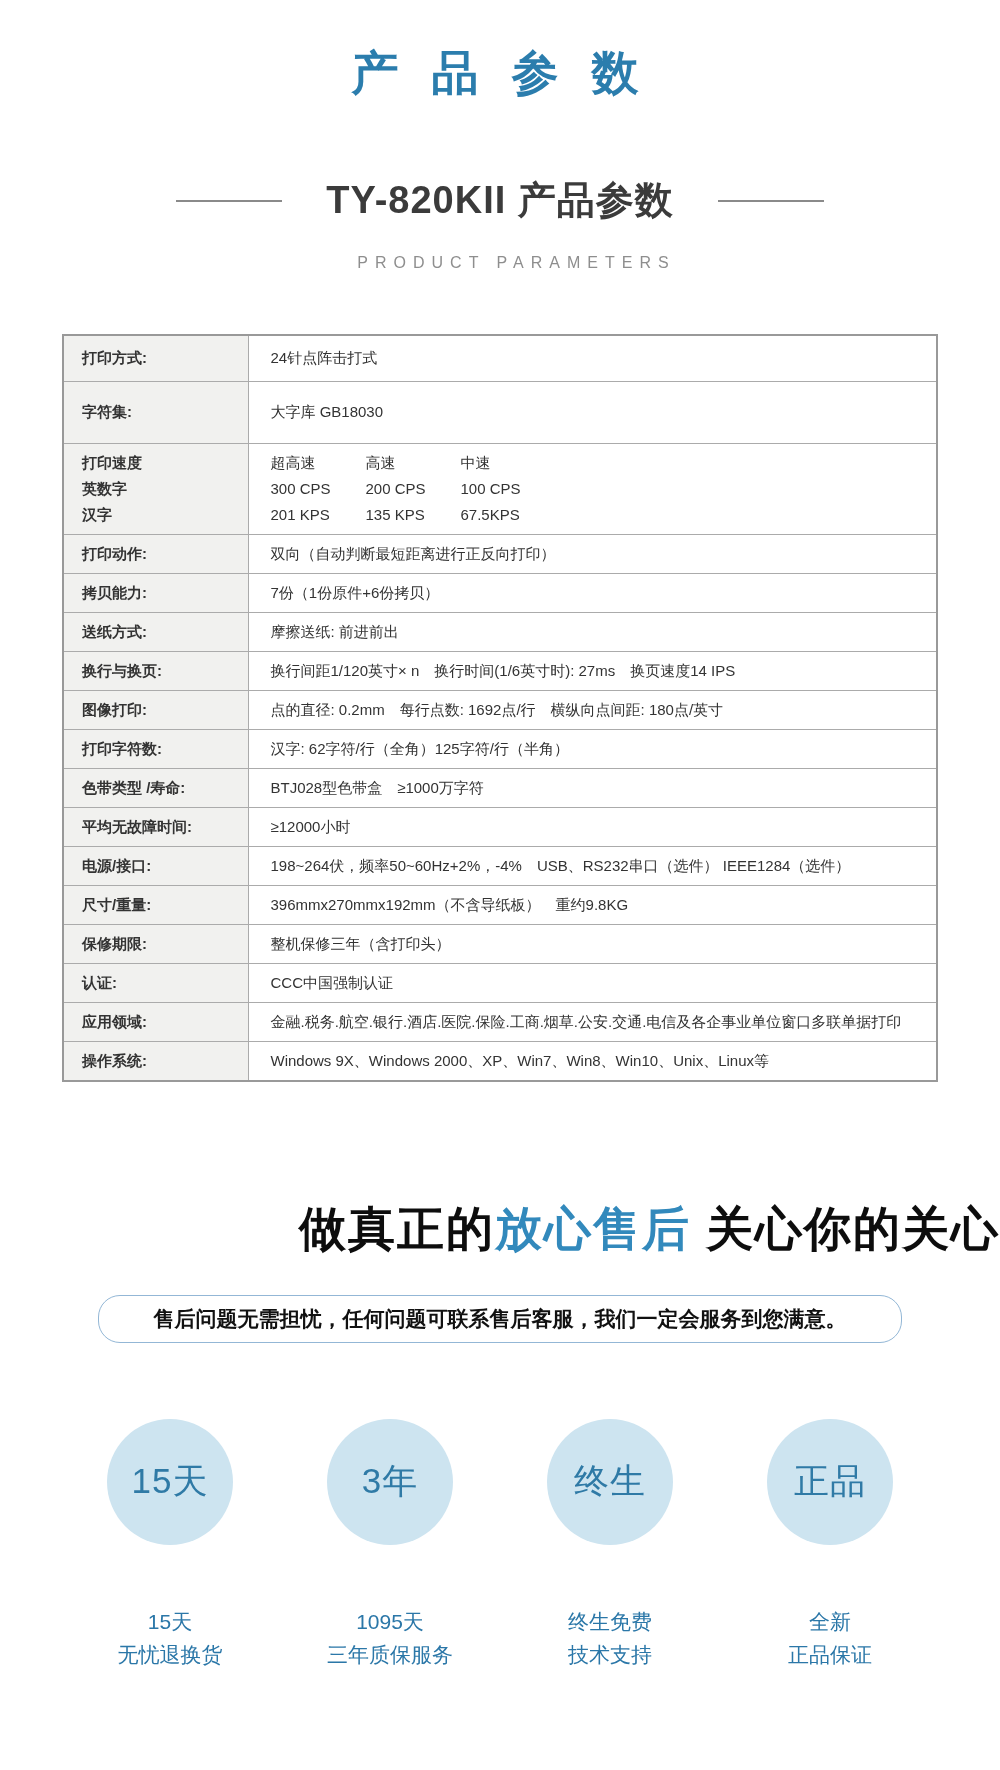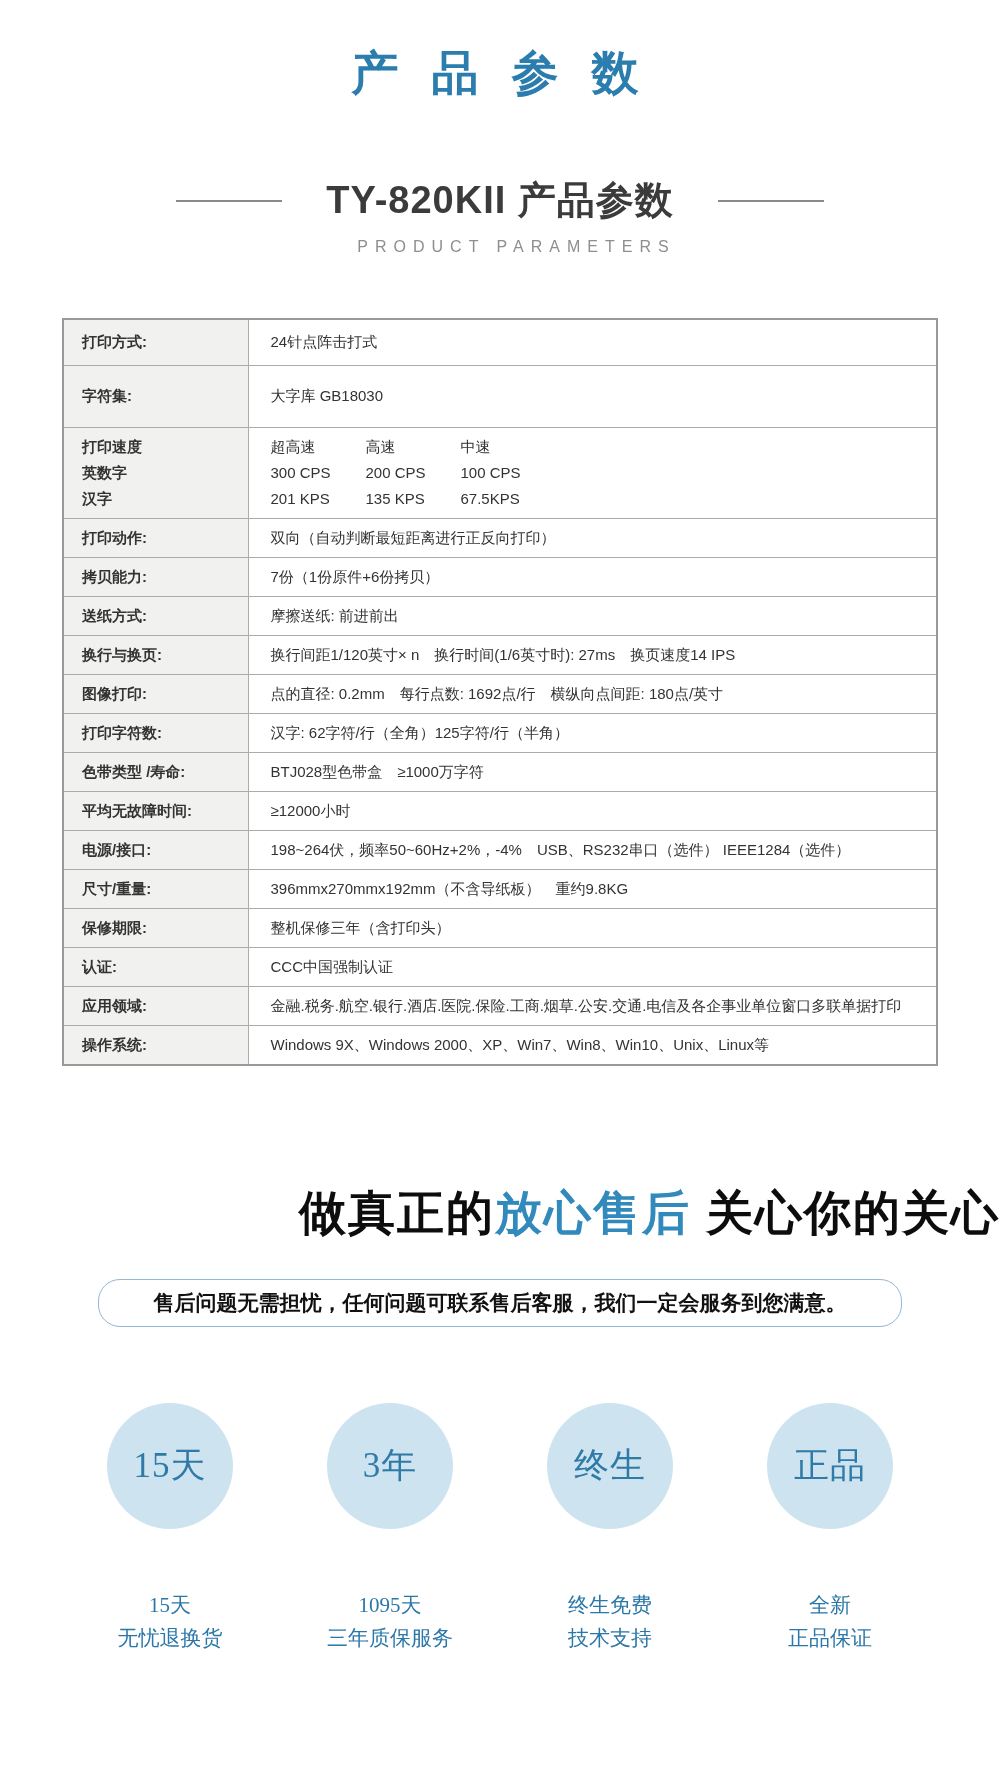--- a/index.html
+++ b/index.html
@@ -39,21 +39,21 @@
     height: 2px;
     background: #8a8a8a;
   }
   .section-title {
     font-size: 38px;
     font-weight: 700;
     color: #3b3b3b;
     letter-spacing: 1px;
   }
   .section-subtitle {
-    margin-top: 12px;
+    margin-top: 28px;
     text-align: center;
     font-size: 16px;
     letter-spacing: 7px;
     color: #8e8e8e;
     padding-left: 33px;
   }
 
   
   .spec-table-wrap { margin: 62px auto 0; width: 876px; }
   table.spec {
@@ -112,21 +112,20 @@
     font-weight: 700;
     color: #111;
     white-space: nowrap;
   }
 
   .badges {
     width: 880px;
     margin: 76px auto 0;
     display: flex;
     justify-content: space-between;
-    font-family: Liberation Serif, serif;
   }
   .badge-col {
     width: 220px;
     display: flex;
     flex-direction: column;
     align-items: center;
   }
   .badge-circle {
     width: 126px;
     height: 126px;

